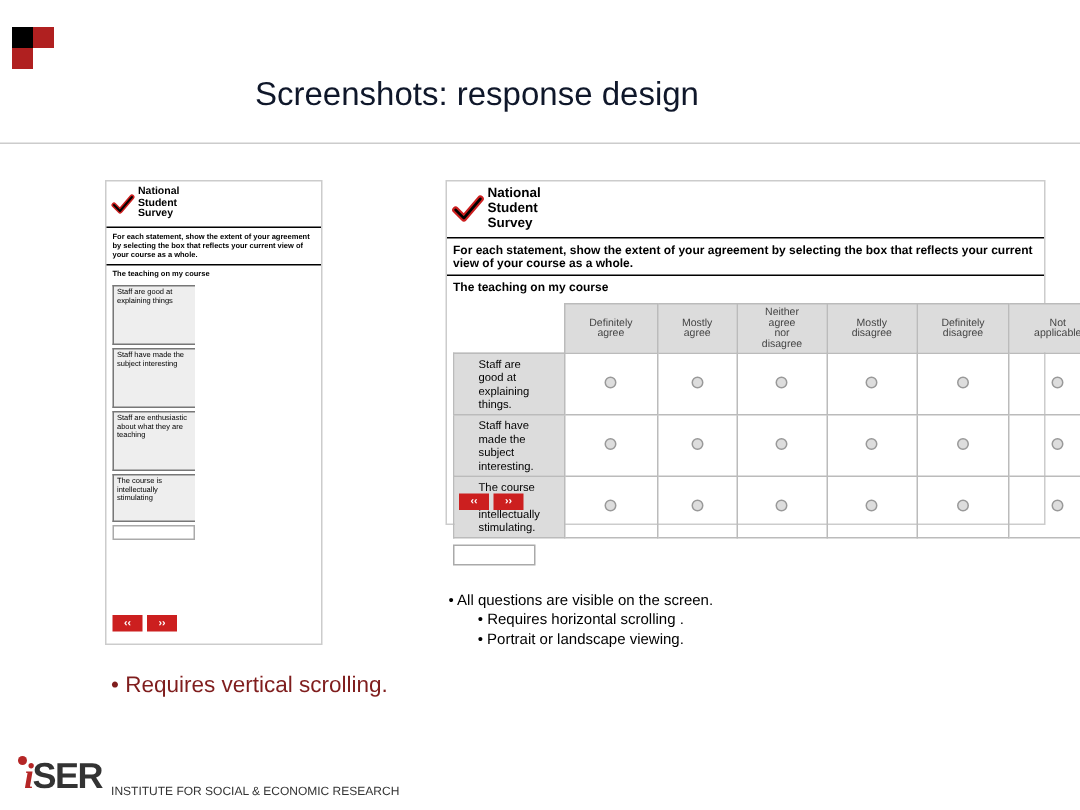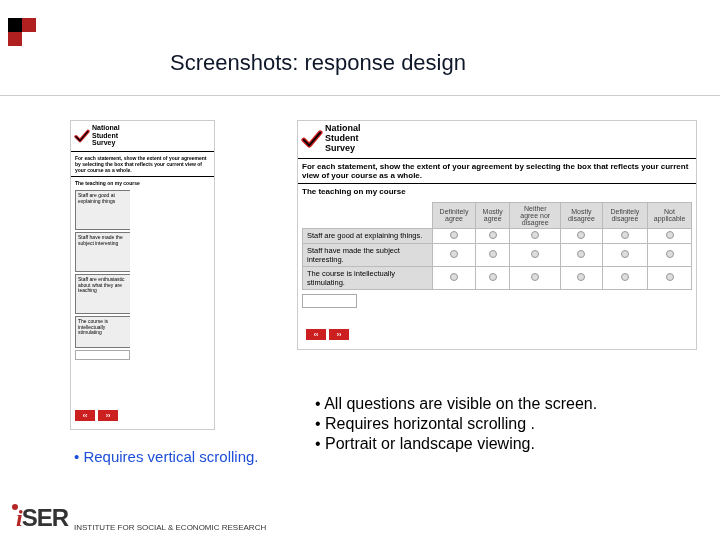--- a/index.html
+++ b/index.html
@@ -106,47 +106,48 @@
     font-weight: bold;
   }
   .rt-table {
     margin: 4px;
     width: calc(100% - 8px);
     border-collapse: collapse;
     font-size: 7.5px;
   }
   .rt-table th, .rt-table td {
     border: 1px solid #bbb;
-    padding: 2px 4px;
+    padding: 2px 16px;
     text-align: center;
     color: #444;
   }
   .rt-table th { background: #dcdcdc; font-weight: normal; line-height: 1; font-size: 7px; }
   .rt-table td.q { text-align: left; background: #dcdcdc; width: 130px; color: #000; }
   .rt-table thead th:first-child { background: #fff; border: none; }
   .radio-dot {
     width: 8px; height: 8px; border-radius: 50%;
     background: #ddd; border: 1px solid #999;
     display: inline-block;
   }
   .rt-small { width: 55px; height: 14px; border: 1px solid #aaa; margin-left: 4px; }
   .right-nav { position: absolute; bottom: 5px; left: 4px; }
   .bullet-left {
     position: absolute;
     top: 448px;
     left: 74px;
     font-size: 15px;
-    color: #1d4ed8;
+    color: #7f1d1d;
   }
   .bullet-right {
     position: absolute;
     top: 395px;
-    left: 315px;
-    font-size: 16px;
+    left: 299px;
+    font-size: 10px;
     color: #000;
+    text-align: center;
   }
   .bullet-left li, .bullet-right li { margin-bottom: 2px; list-style: none; text-indent: -14px; padding-left: 14px; }
   .bullet-left li::before, .bullet-right li::before { content: "• "; }
   .footer-logo {
     position: absolute;
     bottom: 8px;
     left: 12px;
     display: flex;
     align-items: flex-end;
     gap: 2px;

